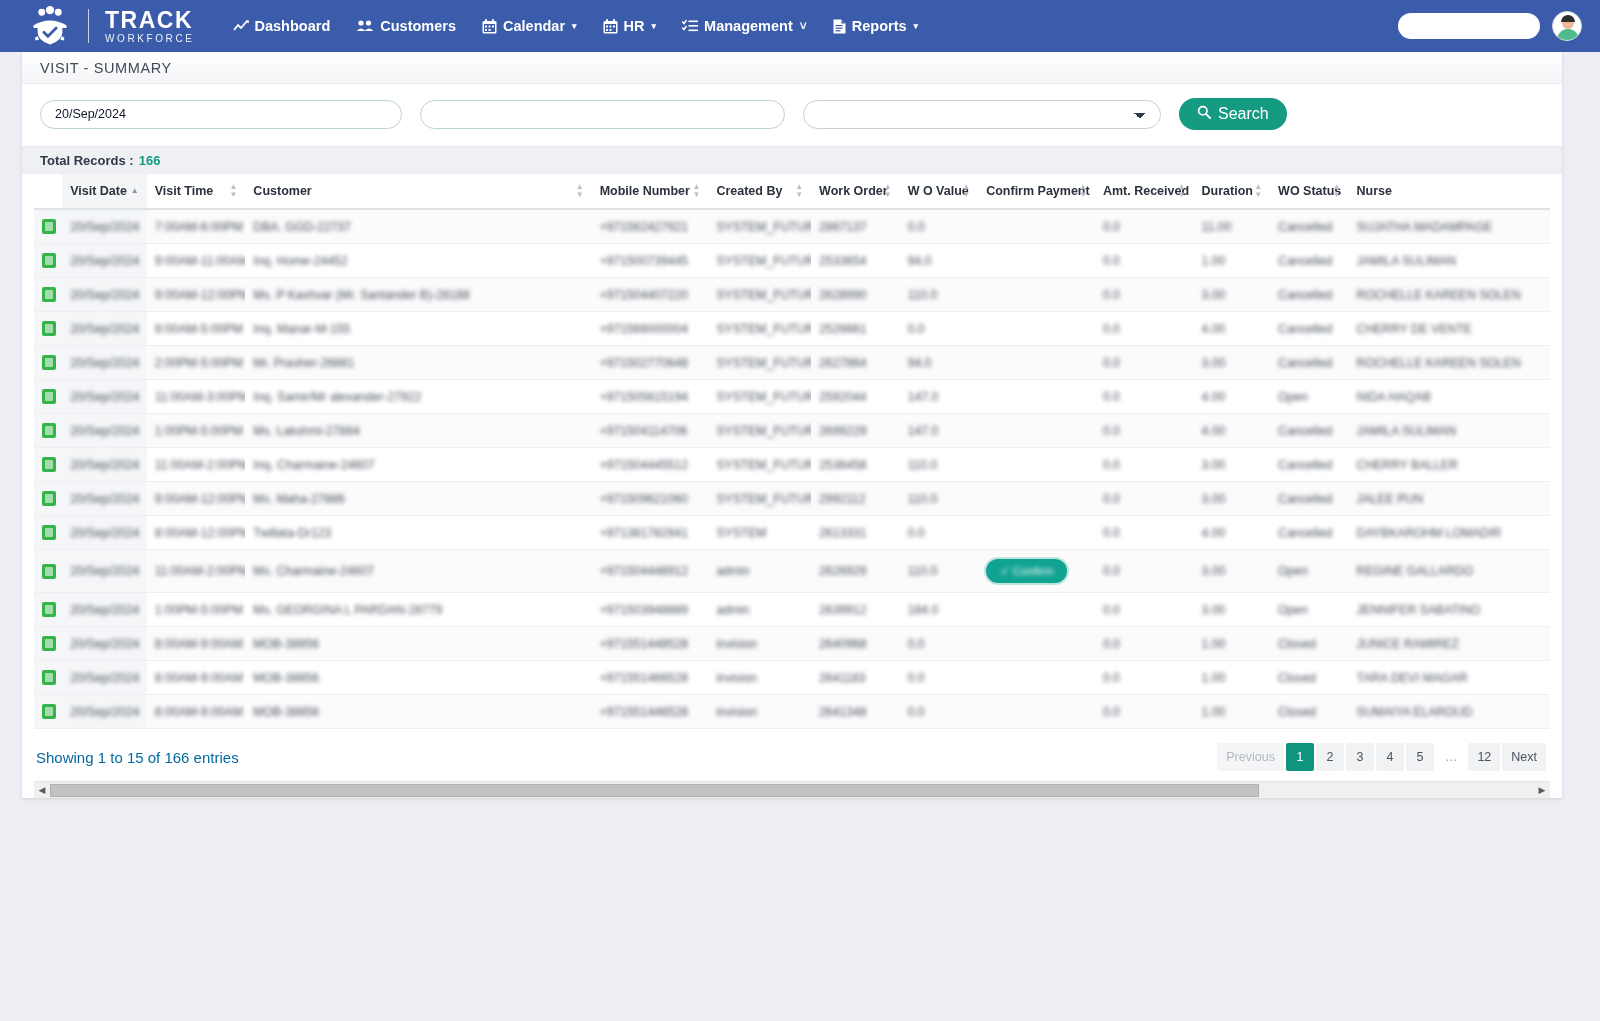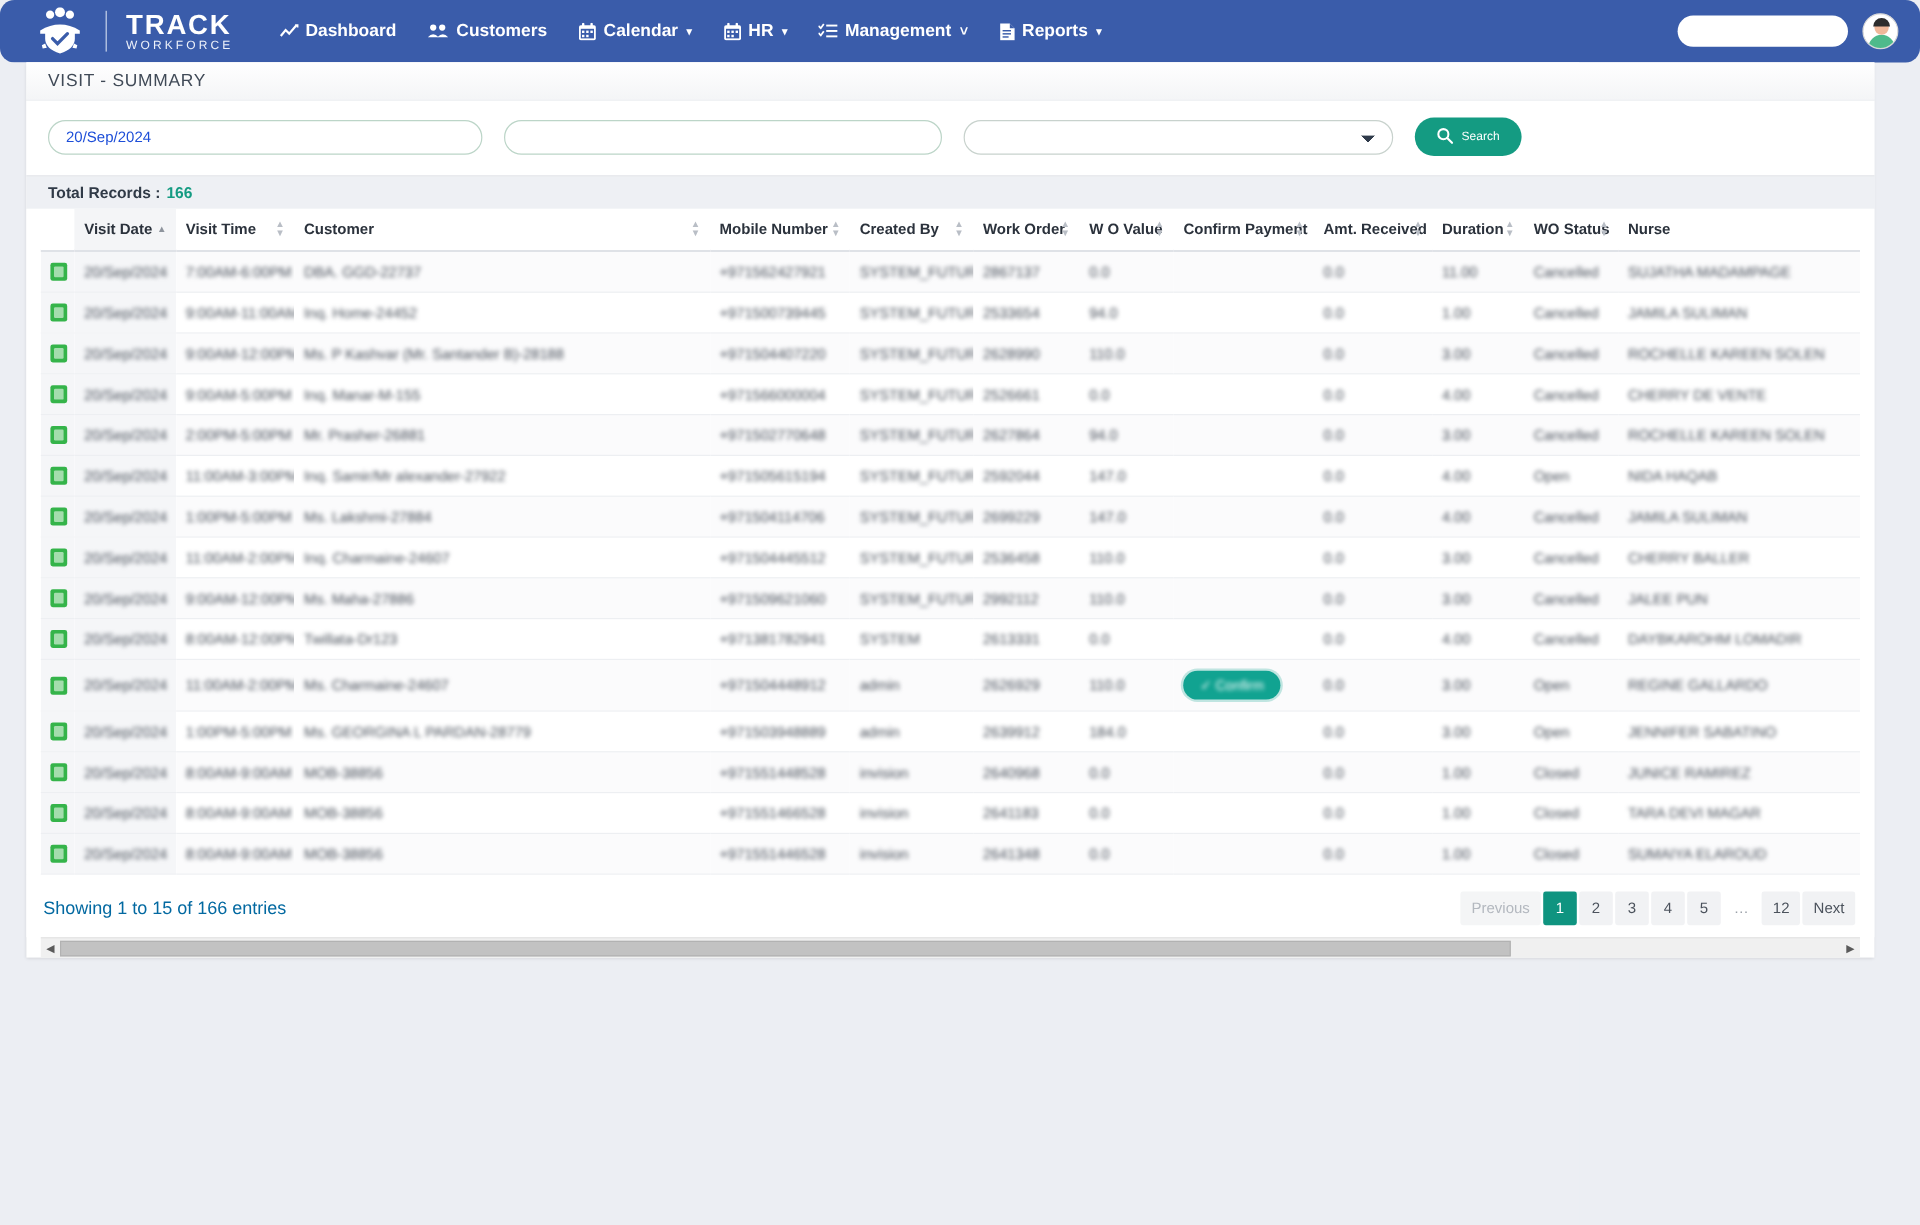--- a/index.html
+++ b/index.html
@@ -10,21 +10,20 @@
     font-family: "Liberation Sans", sans-serif;
     overflow: hidden;
   }
   
   .navbar {
     height: 52px; width: 100%;
     background: #3a5caa;
     display: flex; align-items: center;
     padding: 0 18px 0 28px;
     position: relative;
-    border-radius: 12px;
   }
   .brand { display: flex; align-items: center; gap: 10px; }
   .brand-logo { width: 44px; height: 40px; }
   .brand-divider { width: 1px; height: 34px; background: #c9d4ec; margin: 0 6px; }
   .brand-text { line-height: 1; color: #fff; }
   .brand-track {
     font-size: 23px; font-weight: bold; letter-spacing: 1.5px;
     font-family: "Liberation Sans", sans-serif;
   }
   .brand-workforce {
@@ -78,40 +77,40 @@
     background: linear-gradient(#ffffff, #f4f5f7);
     border-bottom: 1px solid #e9ecef;
   }
   
   .filters {
     display: flex; align-items: center; padding: 14px 18px 16px 18px; gap: 18px;
     background: #fff;
   }
   .pill {
     height: 29px; border: 1px solid #bcd5c8; border-radius: 16px;
-    background: #fff; font-size: 12.5px; color: #1d4ed8;
+    background: #fff; font-size: 12.5px; color: #0f172a;
     padding: 0 14px; outline: none;
     font-family: "Liberation Sans", sans-serif;
   }
   .pill-date { width: 362px; }
   .pill-text { width: 365px; }
   .pill-select {
     width: 358px; height: 29px; border: 1px solid #c8d2cd; border-radius: 16px;
     background: #fff; font-size: 12.5px; padding: 0 14px; color: #333;
     appearance: none; -webkit-appearance: none; outline: none;
     background-image: linear-gradient(45deg, transparent 50%, #2f3b4a 50%),
                       linear-gradient(135deg, #2f3b4a 50%, transparent 50%);
     background-position: calc(100% - 20px) 12px, calc(100% - 14px) 12px;
     background-size: 6px 6px, 6px 6px;
     background-repeat: no-repeat;
     font-family: "Liberation Sans", sans-serif;
   }
   .btn-search {
     height: 32px; min-width: 86px; border: 0; border-radius: 18px;
-    background: #149b82; color: #fff; font-size: 10px;
+    background: #149b82; color: #fff; font-size: 16px;
     display: inline-flex; align-items: center; justify-content: center; gap: 7px;
     cursor: pointer; padding: 0 18px;
     font-family: "Liberation Sans", sans-serif;
   }
   
   .total-bar {
     background: #eef0f4; height: 28px; display: flex; align-items: center;
     padding-left: 18px; font-size: 13px; font-weight: bold; color: #303a47;
     border-top: 1px solid #e6e8ec;
   }

